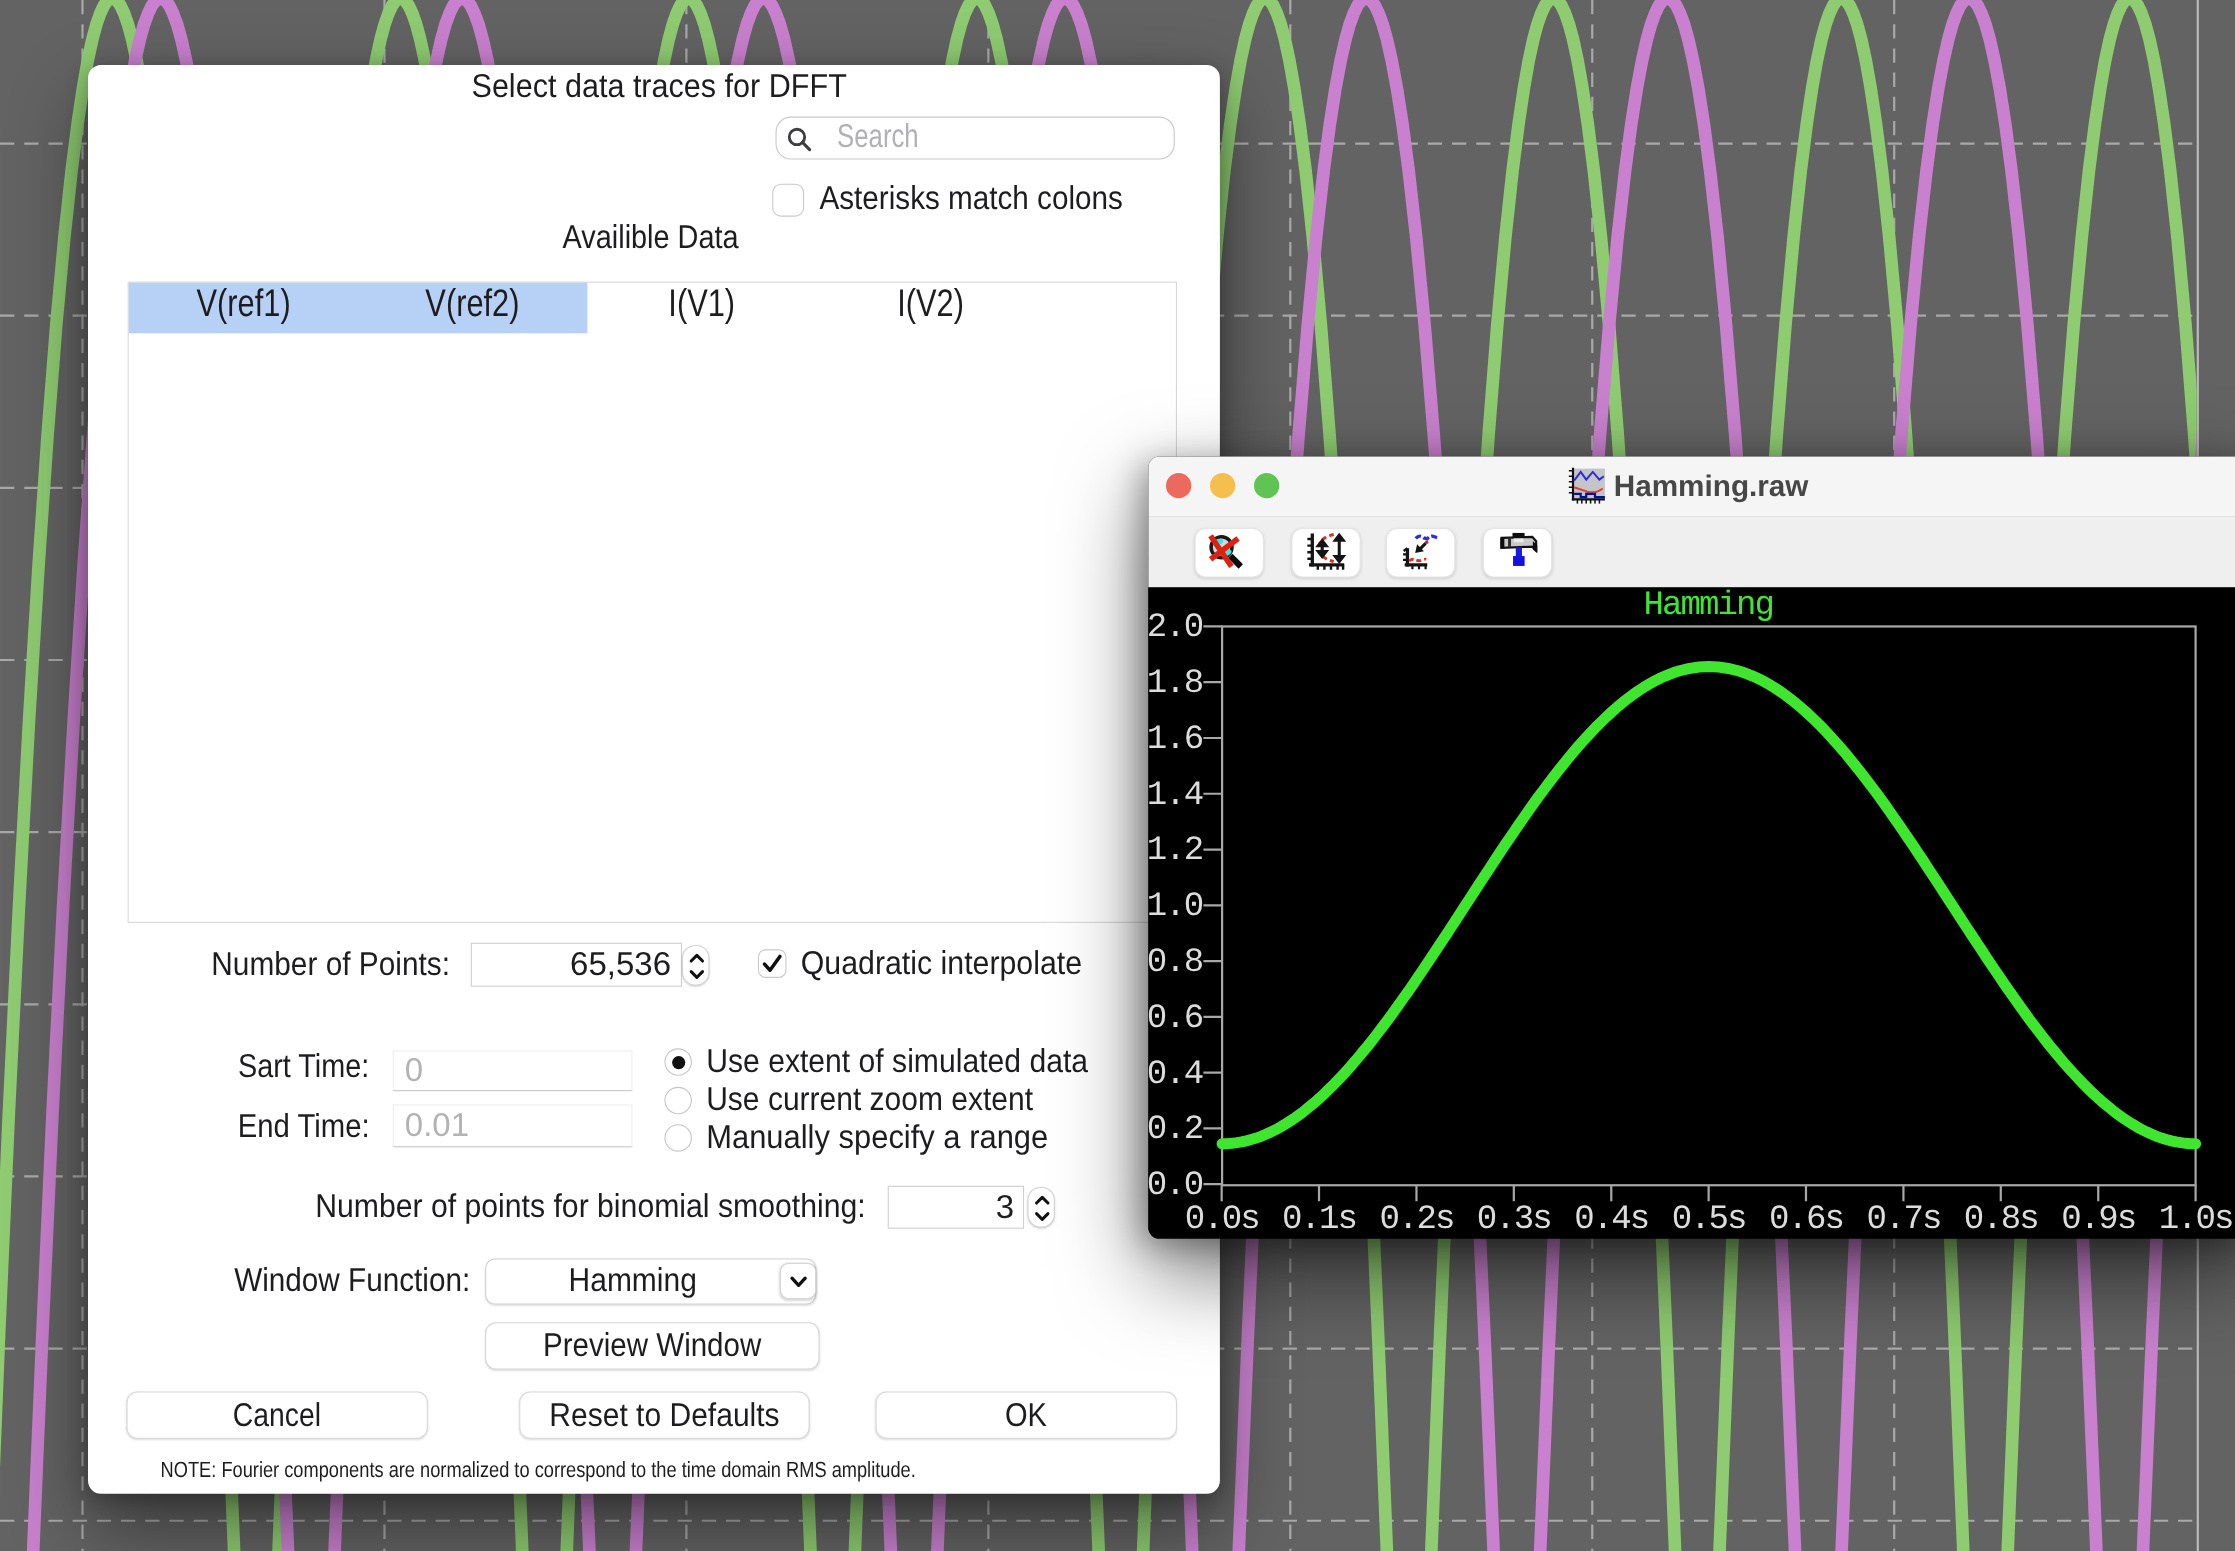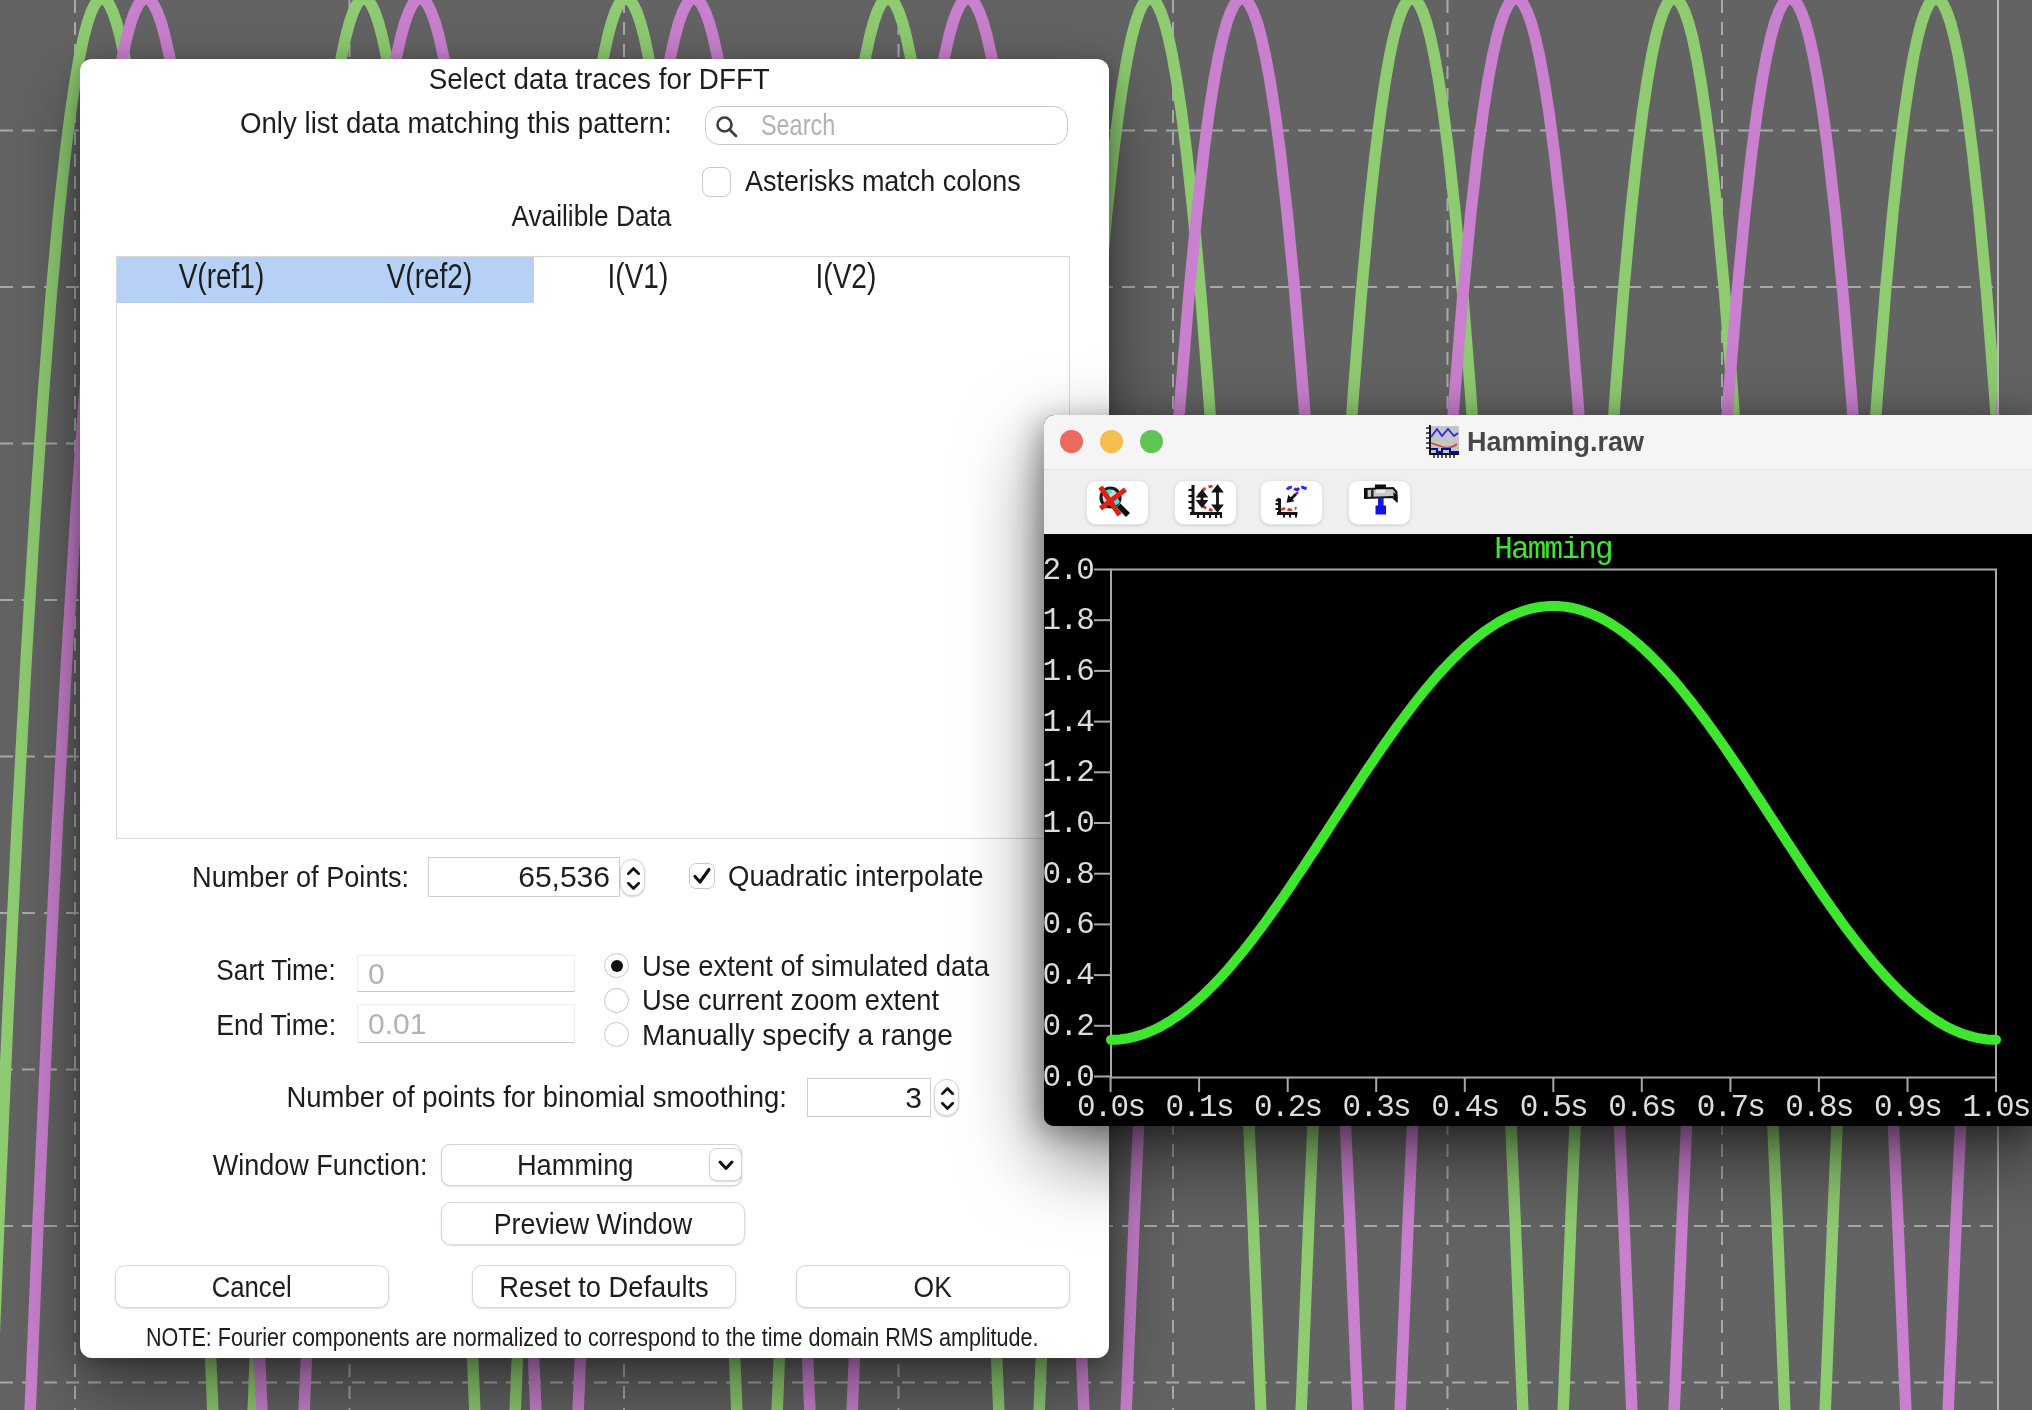--- a/index.html
+++ b/index.html
@@ -64,21 +64,20 @@
 <clipPath id="bgclip">
           <rect x="0" y="0" width="1997" height="1410"></rect>
         </clipPath>
 <path d="M-274.3 1500.0 L-272.0 1440.0 L-263.1 1220.0 L-254.1 1015.0 L-244.8 825.0 L-235.6 655.0 L-227.0 515.0 L-218.7 395.0 L-210.8 295.0 L-203.4 215.0 L-196.9 155.0 L-191.4 112.0 L-186.6 80.0 L-182.2 55.0 L-178.1 36.0 L-174.3 22.0 L-170.8 12.0 L-167.5 5.0 L-164.7 1.0 L-162.1 -1.0 L-160.0 -1.5 L-160.0 -1.5 L-157.9 -1.0 L-155.3 1.0 L-152.5 5.0 L-149.2 12.0 L-145.7 22.0 L-141.9 36.0 L-137.8 55.0 L-133.4 80.0 L-128.6 112.0 L-123.1 155.0 L-116.6 215.0 L-109.2 295.0 L-101.3 395.0 L-93.0 515.0 L-84.4 655.0 L-75.2 825.0 L-65.9 1015.0 L-56.9 1220.0 L-48.0 1440.0 L-45.7 1500.0 M-12.3 1500.0 L-10.0 1440.0 L-1.1 1220.0 L7.9 1015.0 L17.2 825.0 L26.4 655.0 L35.0 515.0 L43.3 395.0 L51.2 295.0 L58.6 215.0 L65.1 155.0 L70.6 112.0 L75.4 80.0 L79.8 55.0 L83.9 36.0 L87.7 22.0 L91.2 12.0 L94.5 5.0 L97.3 1.0 L99.9 -1.0 L102.0 -1.5 L102.0 -1.5 L104.1 -1.0 L106.7 1.0 L109.5 5.0 L112.8 12.0 L116.3 22.0 L120.1 36.0 L124.2 55.0 L128.6 80.0 L133.4 112.0 L138.9 155.0 L145.4 215.0 L152.8 295.0 L160.7 395.0 L169.0 515.0 L177.6 655.0 L186.8 825.0 L196.1 1015.0 L205.1 1220.0 L214.0 1440.0 L216.3 1500.0 M249.7 1500.0 L252.0 1440.0 L260.9 1220.0 L269.9 1015.0 L279.2 825.0 L288.4 655.0 L297.0 515.0 L305.3 395.0 L313.2 295.0 L320.6 215.0 L327.1 155.0 L332.6 112.0 L337.4 80.0 L341.8 55.0 L345.9 36.0 L349.7 22.0 L353.2 12.0 L356.5 5.0 L359.3 1.0 L361.9 -1.0 L364.0 -1.5 L364.0 -1.5 L366.1 -1.0 L368.7 1.0 L371.5 5.0 L374.8 12.0 L378.3 22.0 L382.1 36.0 L386.2 55.0 L390.6 80.0 L395.4 112.0 L400.9 155.0 L407.4 215.0 L414.8 295.0 L422.7 395.0 L431.0 515.0 L439.6 655.0 L448.8 825.0 L458.1 1015.0 L467.1 1220.0 L476.0 1440.0 L478.3 1500.0 M511.7 1500.0 L514.0 1440.0 L522.9 1220.0 L531.9 1015.0 L541.2 825.0 L550.4 655.0 L559.0 515.0 L567.3 395.0 L575.2 295.0 L582.6 215.0 L589.1 155.0 L594.6 112.0 L599.4 80.0 L603.8 55.0 L607.9 36.0 L611.7 22.0 L615.2 12.0 L618.5 5.0 L621.3 1.0 L623.9 -1.0 L626.0 -1.5 L626.0 -1.5 L628.1 -1.0 L630.7 1.0 L633.5 5.0 L636.8 12.0 L640.3 22.0 L644.1 36.0 L648.2 55.0 L652.6 80.0 L657.4 112.0 L662.9 155.0 L669.4 215.0 L676.8 295.0 L684.7 395.0 L693.0 515.0 L701.6 655.0 L710.8 825.0 L720.1 1015.0 L729.1 1220.0 L738.0 1440.0 L740.3 1500.0 M773.7 1500.0 L776.0 1440.0 L784.9 1220.0 L793.9 1015.0 L803.2 825.0 L812.4 655.0 L821.0 515.0 L829.3 395.0 L837.2 295.0 L844.6 215.0 L851.1 155.0 L856.6 112.0 L861.4 80.0 L865.8 55.0 L869.9 36.0 L873.7 22.0 L877.2 12.0 L880.5 5.0 L883.3 1.0 L885.9 -1.0 L888.0 -1.5 L888.0 -1.5 L890.1 -1.0 L892.7 1.0 L895.5 5.0 L898.8 12.0 L902.3 22.0 L906.1 36.0 L910.2 55.0 L914.6 80.0 L919.4 112.0 L924.9 155.0 L931.4 215.0 L938.8 295.0 L946.7 395.0 L955.0 515.0 L963.6 655.0 L972.8 825.0 L982.1 1015.0 L991.1 1220.0 L1000.0 1440.0 L1002.3 1500.0 M1035.7 1500.0 L1038.0 1440.0 L1046.9 1220.0 L1055.9 1015.0 L1065.2 825.0 L1074.4 655.0 L1083.0 515.0 L1091.3 395.0 L1099.2 295.0 L1106.6 215.0 L1113.1 155.0 L1118.6 112.0 L1123.4 80.0 L1127.8 55.0 L1131.9 36.0 L1135.7 22.0 L1139.2 12.0 L1142.5 5.0 L1145.3 1.0 L1147.9 -1.0 L1150.0 -1.5 L1150.0 -1.5 L1152.1 -1.0 L1154.7 1.0 L1157.5 5.0 L1160.8 12.0 L1164.3 22.0 L1168.1 36.0 L1172.2 55.0 L1176.6 80.0 L1181.4 112.0 L1186.9 155.0 L1193.4 215.0 L1200.8 295.0 L1208.7 395.0 L1217.0 515.0 L1225.6 655.0 L1234.8 825.0 L1244.1 1015.0 L1253.1 1220.0 L1262.0 1440.0 L1264.3 1500.0 M1297.7 1500.0 L1300.0 1440.0 L1308.9 1220.0 L1317.9 1015.0 L1327.2 825.0 L1336.4 655.0 L1345.0 515.0 L1353.3 395.0 L1361.2 295.0 L1368.6 215.0 L1375.1 155.0 L1380.6 112.0 L1385.4 80.0 L1389.8 55.0 L1393.9 36.0 L1397.7 22.0 L1401.2 12.0 L1404.5 5.0 L1407.3 1.0 L1409.9 -1.0 L1412.0 -1.5 L1412.0 -1.5 L1414.1 -1.0 L1416.7 1.0 L1419.5 5.0 L1422.8 12.0 L1426.3 22.0 L1430.1 36.0 L1434.2 55.0 L1438.6 80.0 L1443.4 112.0 L1448.9 155.0 L1455.4 215.0 L1462.8 295.0 L1470.7 395.0 L1479.0 515.0 L1487.6 655.0 L1496.8 825.0 L1506.1 1015.0 L1515.1 1220.0 L1524.0 1440.0 L1526.3 1500.0 M1559.7 1500.0 L1562.0 1440.0 L1570.9 1220.0 L1579.9 1015.0 L1589.2 825.0 L1598.4 655.0 L1607.0 515.0 L1615.3 395.0 L1623.2 295.0 L1630.6 215.0 L1637.1 155.0 L1642.6 112.0 L1647.4 80.0 L1651.8 55.0 L1655.9 36.0 L1659.7 22.0 L1663.2 12.0 L1666.5 5.0 L1669.3 1.0 L1671.9 -1.0 L1674.0 -1.5 L1674.0 -1.5 L1676.1 -1.0 L1678.7 1.0 L1681.5 5.0 L1684.8 12.0 L1688.3 22.0 L1692.1 36.0 L1696.2 55.0 L1700.6 80.0 L1705.4 112.0 L1710.9 155.0 L1717.4 215.0 L1724.8 295.0 L1732.7 395.0 L1741.0 515.0 L1749.6 655.0 L1758.8 825.0 L1768.1 1015.0 L1777.1 1220.0 L1786.0 1440.0 L1788.3 1500.0 M1821.7 1500.0 L1824.0 1440.0 L1832.9 1220.0 L1841.9 1015.0 L1851.2 825.0 L1860.4 655.0 L1869.0 515.0 L1877.3 395.0 L1885.2 295.0 L1892.6 215.0 L1899.1 155.0 L1904.6 112.0 L1909.4 80.0 L1913.8 55.0 L1917.9 36.0 L1921.7 22.0 L1925.2 12.0 L1928.5 5.0 L1931.3 1.0 L1933.9 -1.0 L1936.0 -1.5 L1936.0 -1.5 L1938.1 -1.0 L1940.7 1.0 L1943.5 5.0 L1946.8 12.0 L1950.3 22.0 L1954.1 36.0 L1958.2 55.0 L1962.6 80.0 L1967.4 112.0 L1972.9 155.0 L1979.4 215.0 L1986.8 295.0 L1994.7 395.0 L2003.0 515.0 L2011.6 655.0 L2020.8 825.0 L2030.1 1015.0 L2039.1 1220.0 L2048.0 1440.0 L2050.3 1500.0 M2083.7 1500.0 L2086.0 1440.0 L2094.9 1220.0 L2103.9 1015.0 L2113.2 825.0 L2122.4 655.0 L2131.0 515.0 L2139.3 395.0 L2147.2 295.0 L2154.6 215.0 L2161.1 155.0 L2166.6 112.0 L2171.4 80.0 L2175.8 55.0 L2179.9 36.0 L2183.7 22.0 L2187.2 12.0 L2190.5 5.0 L2193.3 1.0 L2195.9 -1.0 L2198.0 -1.5 L2198.0 -1.5 L2200.1 -1.0 L2202.7 1.0 L2205.5 5.0 L2208.8 12.0 L2212.3 22.0 L2216.1 36.0 L2220.2 55.0 L2224.6 80.0 L2229.4 112.0 L2234.9 155.0 L2241.4 215.0 L2248.8 295.0 L2256.7 395.0 L2265.0 515.0 L2273.6 655.0 L2282.8 825.0 L2292.1 1015.0 L2301.1 1220.0 L2310.0 1440.0 L2312.3 1500.0" fill="none" stroke="#8ecb71" stroke-width="11.5"></path>
 <path d="M-521.5 1500.0 L-519.1 1440.0 L-509.8 1220.0 L-500.4 1015.0 L-490.7 825.0 L-481.0 655.0 L-472.1 515.0 L-463.4 395.0 L-455.1 295.0 L-447.4 215.0 L-440.6 155.0 L-434.9 112.0 L-429.9 80.0 L-425.2 55.0 L-420.9 36.0 L-417.0 22.0 L-413.3 12.0 L-409.9 5.0 L-406.9 1.0 L-404.2 -1.0 L-402.0 -1.5 L-402.0 -1.5 L-399.8 -1.0 L-397.1 1.0 L-394.1 5.0 L-390.7 12.0 L-387.0 22.0 L-383.1 36.0 L-378.8 55.0 L-374.1 80.0 L-369.1 112.0 L-363.4 155.0 L-356.6 215.0 L-348.9 295.0 L-340.6 395.0 L-331.9 515.0 L-323.0 655.0 L-313.3 825.0 L-303.6 1015.0 L-294.2 1220.0 L-284.9 1440.0 L-282.5 1500.0 M-247.5 1500.0 L-245.1 1440.0 L-235.8 1220.0 L-226.4 1015.0 L-216.7 825.0 L-207.0 655.0 L-198.1 515.0 L-189.4 395.0 L-181.1 295.0 L-173.4 215.0 L-166.6 155.0 L-160.9 112.0 L-155.9 80.0 L-151.2 55.0 L-146.9 36.0 L-143.0 22.0 L-139.3 12.0 L-135.9 5.0 L-132.9 1.0 L-130.2 -1.0 L-128.0 -1.5 L-128.0 -1.5 L-125.8 -1.0 L-123.1 1.0 L-120.1 5.0 L-116.7 12.0 L-113.0 22.0 L-109.1 36.0 L-104.8 55.0 L-100.1 80.0 L-95.1 112.0 L-89.4 155.0 L-82.6 215.0 L-74.9 295.0 L-66.6 395.0 L-57.9 515.0 L-49.0 655.0 L-39.3 825.0 L-29.6 1015.0 L-20.2 1220.0 L-10.9 1440.0 L-8.5 1500.0 M26.5 1500.0 L28.9 1440.0 L38.2 1220.0 L47.6 1015.0 L57.3 825.0 L67.0 655.0 L75.9 515.0 L84.6 395.0 L92.9 295.0 L100.6 215.0 L107.4 155.0 L113.1 112.0 L118.1 80.0 L122.8 55.0 L127.1 36.0 L131.0 22.0 L134.7 12.0 L138.1 5.0 L141.1 1.0 L143.8 -1.0 L146.0 -1.5 L146.0 -1.5 L148.2 -1.0 L150.9 1.0 L153.9 5.0 L157.3 12.0 L161.0 22.0 L164.9 36.0 L169.2 55.0 L173.9 80.0 L178.9 112.0 L184.6 155.0 L191.4 215.0 L199.1 295.0 L207.4 395.0 L216.1 515.0 L225.0 655.0 L234.7 825.0 L244.4 1015.0 L253.8 1220.0 L263.1 1440.0 L265.5 1500.0 M300.5 1500.0 L302.9 1440.0 L312.2 1220.0 L321.6 1015.0 L331.3 825.0 L341.0 655.0 L349.9 515.0 L358.6 395.0 L366.9 295.0 L374.6 215.0 L381.4 155.0 L387.1 112.0 L392.1 80.0 L396.8 55.0 L401.1 36.0 L405.0 22.0 L408.7 12.0 L412.1 5.0 L415.1 1.0 L417.8 -1.0 L420.0 -1.5 L420.0 -1.5 L422.2 -1.0 L424.9 1.0 L427.9 5.0 L431.3 12.0 L435.0 22.0 L438.9 36.0 L443.2 55.0 L447.9 80.0 L452.9 112.0 L458.6 155.0 L465.4 215.0 L473.1 295.0 L481.4 395.0 L490.1 515.0 L499.0 655.0 L508.7 825.0 L518.4 1015.0 L527.8 1220.0 L537.1 1440.0 L539.5 1500.0 M574.5 1500.0 L576.9 1440.0 L586.2 1220.0 L595.6 1015.0 L605.3 825.0 L615.0 655.0 L623.9 515.0 L632.6 395.0 L640.9 295.0 L648.6 215.0 L655.4 155.0 L661.1 112.0 L666.1 80.0 L670.8 55.0 L675.1 36.0 L679.0 22.0 L682.7 12.0 L686.1 5.0 L689.1 1.0 L691.8 -1.0 L694.0 -1.5 L694.0 -1.5 L696.2 -1.0 L698.9 1.0 L701.9 5.0 L705.3 12.0 L709.0 22.0 L712.9 36.0 L717.2 55.0 L721.9 80.0 L726.9 112.0 L732.6 155.0 L739.4 215.0 L747.1 295.0 L755.4 395.0 L764.1 515.0 L773.0 655.0 L782.7 825.0 L792.4 1015.0 L801.8 1220.0 L811.1 1440.0 L813.5 1500.0 M848.5 1500.0 L850.9 1440.0 L860.2 1220.0 L869.6 1015.0 L879.3 825.0 L889.0 655.0 L897.9 515.0 L906.6 395.0 L914.9 295.0 L922.6 215.0 L929.4 155.0 L935.1 112.0 L940.1 80.0 L944.8 55.0 L949.1 36.0 L953.0 22.0 L956.7 12.0 L960.1 5.0 L963.1 1.0 L965.8 -1.0 L968.0 -1.5 L968.0 -1.5 L970.2 -1.0 L972.9 1.0 L975.9 5.0 L979.3 12.0 L983.0 22.0 L986.9 36.0 L991.2 55.0 L995.9 80.0 L1000.9 112.0 L1006.6 155.0 L1013.4 215.0 L1021.1 295.0 L1029.4 395.0 L1038.1 515.0 L1047.0 655.0 L1056.7 825.0 L1066.4 1015.0 L1075.8 1220.0 L1085.1 1440.0 L1087.5 1500.0 M1122.5 1500.0 L1124.9 1440.0 L1134.2 1220.0 L1143.6 1015.0 L1153.3 825.0 L1163.0 655.0 L1171.9 515.0 L1180.6 395.0 L1188.9 295.0 L1196.6 215.0 L1203.4 155.0 L1209.1 112.0 L1214.1 80.0 L1218.8 55.0 L1223.1 36.0 L1227.0 22.0 L1230.7 12.0 L1234.1 5.0 L1237.1 1.0 L1239.8 -1.0 L1242.0 -1.5 L1242.0 -1.5 L1244.2 -1.0 L1246.9 1.0 L1249.9 5.0 L1253.3 12.0 L1257.0 22.0 L1260.9 36.0 L1265.2 55.0 L1269.9 80.0 L1274.9 112.0 L1280.6 155.0 L1287.4 215.0 L1295.1 295.0 L1303.4 395.0 L1312.1 515.0 L1321.0 655.0 L1330.7 825.0 L1340.4 1015.0 L1349.8 1220.0 L1359.1 1440.0 L1361.5 1500.0 M1396.5 1500.0 L1398.9 1440.0 L1408.2 1220.0 L1417.6 1015.0 L1427.3 825.0 L1437.0 655.0 L1445.9 515.0 L1454.6 395.0 L1462.9 295.0 L1470.6 215.0 L1477.4 155.0 L1483.1 112.0 L1488.1 80.0 L1492.8 55.0 L1497.1 36.0 L1501.0 22.0 L1504.7 12.0 L1508.1 5.0 L1511.1 1.0 L1513.8 -1.0 L1516.0 -1.5 L1516.0 -1.5 L1518.2 -1.0 L1520.9 1.0 L1523.9 5.0 L1527.3 12.0 L1531.0 22.0 L1534.9 36.0 L1539.2 55.0 L1543.9 80.0 L1548.9 112.0 L1554.6 155.0 L1561.4 215.0 L1569.1 295.0 L1577.4 395.0 L1586.1 515.0 L1595.0 655.0 L1604.7 825.0 L1614.4 1015.0 L1623.8 1220.0 L1633.1 1440.0 L1635.5 1500.0 M1670.5 1500.0 L1672.9 1440.0 L1682.2 1220.0 L1691.6 1015.0 L1701.3 825.0 L1711.0 655.0 L1719.9 515.0 L1728.6 395.0 L1736.9 295.0 L1744.6 215.0 L1751.4 155.0 L1757.1 112.0 L1762.1 80.0 L1766.8 55.0 L1771.1 36.0 L1775.0 22.0 L1778.7 12.0 L1782.1 5.0 L1785.1 1.0 L1787.8 -1.0 L1790.0 -1.5 L1790.0 -1.5 L1792.2 -1.0 L1794.9 1.0 L1797.9 5.0 L1801.3 12.0 L1805.0 22.0 L1808.9 36.0 L1813.2 55.0 L1817.9 80.0 L1822.9 112.0 L1828.6 155.0 L1835.4 215.0 L1843.1 295.0 L1851.4 395.0 L1860.1 515.0 L1869.0 655.0 L1878.7 825.0 L1888.4 1015.0 L1897.8 1220.0 L1907.1 1440.0 L1909.5 1500.0 M1944.5 1500.0 L1946.9 1440.0 L1956.2 1220.0 L1965.6 1015.0 L1975.3 825.0 L1985.0 655.0 L1993.9 515.0 L2002.6 395.0 L2010.9 295.0 L2018.6 215.0 L2025.4 155.0 L2031.1 112.0 L2036.1 80.0 L2040.8 55.0 L2045.1 36.0 L2049.0 22.0 L2052.7 12.0 L2056.1 5.0 L2059.1 1.0 L2061.8 -1.0 L2064.0 -1.5 L2064.0 -1.5 L2066.2 -1.0 L2068.9 1.0 L2071.9 5.0 L2075.3 12.0 L2079.0 22.0 L2082.9 36.0 L2087.2 55.0 L2091.9 80.0 L2096.9 112.0 L2102.6 155.0 L2109.4 215.0 L2117.1 295.0 L2125.4 395.0 L2134.1 515.0 L2143.0 655.0 L2152.7 825.0 L2162.4 1015.0 L2171.8 1220.0 L2181.1 1440.0 L2183.5 1500.0 M2218.5 1500.0 L2220.9 1440.0 L2230.2 1220.0 L2239.6 1015.0 L2249.3 825.0 L2259.0 655.0 L2267.9 515.0 L2276.6 395.0 L2284.9 295.0 L2292.6 215.0 L2299.4 155.0 L2305.1 112.0 L2310.1 80.0 L2314.8 55.0 L2319.1 36.0 L2323.0 22.0 L2326.7 12.0 L2330.1 5.0 L2333.1 1.0 L2335.8 -1.0 L2338.0 -1.5 L2338.0 -1.5 L2340.2 -1.0 L2342.9 1.0 L2345.9 5.0 L2349.3 12.0 L2353.0 22.0 L2356.9 36.0 L2361.2 55.0 L2365.9 80.0 L2370.9 112.0 L2376.6 155.0 L2383.4 215.0 L2391.1 295.0 L2399.4 395.0 L2408.1 515.0 L2417.0 655.0 L2426.7 825.0 L2436.4 1015.0 L2445.8 1220.0 L2455.1 1440.0 L2457.5 1500.0" fill="none" stroke="#c980ce" stroke-width="11.5"></path>
 </g>
 </svg>
 
 <div id="dialog"></div>
 <div class="lbl" style="left:85px; top:64px; width:1029px; text-align:center;"><span class="sx sxc" style="transform:scaleX(0.926)">Select data traces for DFFT</span></div>
-<div class="lbl" style="right:1360px; top:108px;"><span class="sx sxr" style="transform:scaleX(0.921)">Only list data matching this pattern:</span></div>
 
 <div class="abs" style="left:705px;top:106px;width:363px;height:39px;background:#fff;border:1.5px solid #c9c9c9;border-radius:14px;"></div>
 <div class="abs" style="left:714px;top:114px;"><svg width="26" height="26" viewBox="0 0 26 26">
 <circle cx="10.5" cy="10.5" r="7" fill="none" stroke="#3e3e40" stroke-width="2.6"></circle>
 <line x1="15.5" y1="15.5" x2="22" y2="22" stroke="#3e3e40" stroke-width="2.8" stroke-linecap="round"></line>
 </svg></div>
 <div class="lbl" style="left:761px;top:110px;color:#b1b1b4;"><span class="sx sxl" style="transform:scaleX(0.78)">Search</span></div>
 
 <div class="cb" style="left:702px;top:167px;width:29px;height:30px;"></div>
 <div class="lbl" style="left:745px;top:166px;"><span class="sx sxl" style="transform:scaleX(0.899)">Asterisks match colons</span></div>
@@ -141,21 +140,21 @@
 <div class="btn" style="left:115px;top:1265px;width:274px;height:43px;border-radius:10px;">
       <span class="sx sxc" style="transform:scaleX(0.858)">Cancel</span>
     </div>
 <div class="btn" style="left:472px;top:1265px;width:264px;height:43px;border-radius:10px;">
       <span class="sx sxc" style="transform:scaleX(0.91)">Reset to Defaults</span>
     </div>
 <div class="btn" style="left:796px;top:1265px;width:274px;height:43px;border-radius:10px;">
       <span class="sx sxc" style="transform:scaleX(0.88)">OK</span>
     </div>
 
-<div class="lbl" style="left:146px;top:1322px;font-size:26px;"><span class="sx sxl" style="transform:scaleX(0.829)">NOTE: Fourier components are normalized to correspond to the time domain RMS amplitude.</span></div>
+<div class="lbl" style="left:146px;top:1322px;font-size:20px;"><span class="sx sxl" style="transform:scaleX(0.829)">NOTE: Fourier components are normalized to correspond to the time domain RMS amplitude.</span></div>
 
 <div id="win">
 <div id="titlebar">
 <div class="tl" style="left:16px;background:#ec6a5d;"></div>
 <div class="tl" style="left:56px;background:#f4bf4f;"></div>
 <div class="tl" style="left:96px;background:#5fc454;"></div>
 <div class="abs" style="left:382px;top:10px;"><svg width="34" height="33" viewBox="0 0 34 33">
 <rect x="4" y="1" width="29" height="28" fill="#c5c5c7"></rect>
 <g stroke="#111" stroke-width="2">
               <line x1="4" y1="0" x2="4" y2="30"></line>

